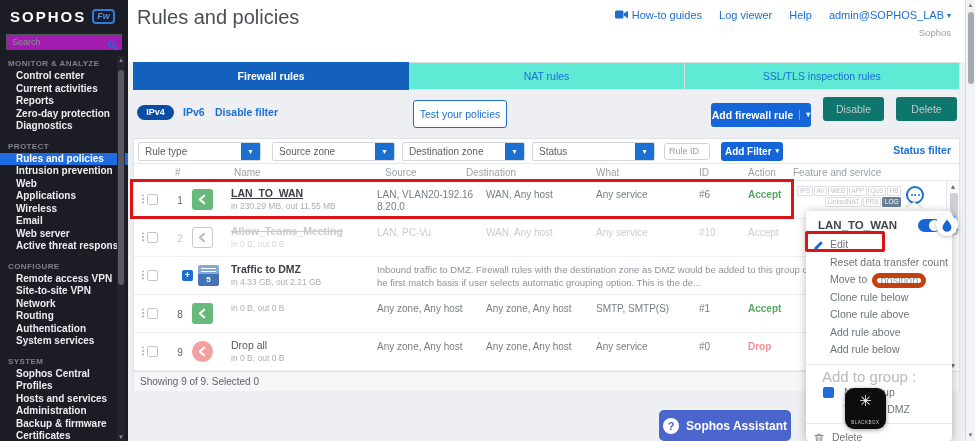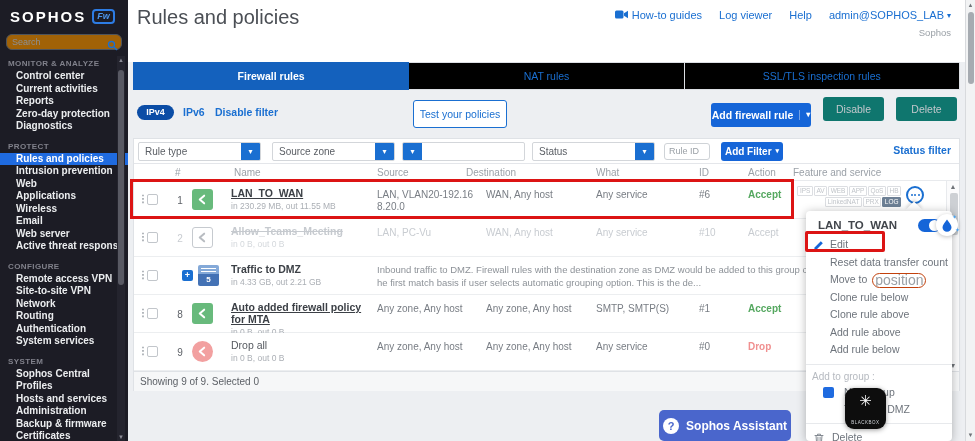--- a/index.html
+++ b/index.html
@@ -5,21 +5,21 @@
   *{margin:0;padding:0;box-sizing:border-box}
   html,body{width:975px;height:441px;overflow:hidden}
   body{font-family:"Liberation Sans",sans-serif;background:#edeff2}
   #root{position:relative;width:975px;height:441px;overflow:hidden;background:#edeff2}
 
   
   #sidebar{position:absolute;left:0;top:0;width:128px;height:441px;background:#1c1c25;z-index:5}
   .logo-row{display:flex;align-items:center;gap:6px;padding:8px 0 0 10px}
   .logo-text{color:#fff;font-size:15px;font-weight:bold;letter-spacing:2px}
   .fw-badge{border:2px solid #2d7ce4;color:#4b95ec;border-radius:4px;font-size:9px;font-weight:bold;font-style:italic;padding:0 3px;height:15px;line-height:11px}
-  .search-box{position:relative;margin:9px 6px 0 6px;height:16px;background:#a16207;border:1px solid #4e545c;border-radius:6px}
+  .search-box{position:relative;margin:9px 6px 0 6px;height:16px;background:#a21caf;border:1px solid #4e545c;border-radius:0}
   .search-box input{position:absolute;left:0;top:0;width:100%;height:100%;background:transparent;border:0;outline:none;color:#cfd3d8;font-size:9px;padding:0 16px 0 5px;font-family:"Liberation Sans",sans-serif}
   .search-box input::placeholder{color:#8b9097}
   .search-icn{position:absolute;right:3px;top:2px}
   #side-nav{}
   .side-section-title{font-size:8px;font-weight:bold;color:#80818b;letter-spacing:.4px;margin:9px 0 2px 8px}
   .side-item{font-size:10px;font-weight:bold;color:#ebedef;height:12.5px;line-height:12.5px;padding-left:16px;white-space:nowrap;cursor:pointer}
   .side-item.active{background:#1f6be0;color:#fff}
   .side-sb{position:absolute;left:117px;top:56px;width:8px;height:385px;background:#24242e}
   .side-sb .arr{position:absolute;left:0;width:8px;font-size:6px;color:#8b8c96;text-align:center;line-height:8px}
   .side-sb .thumb{position:absolute;left:1px;top:14px;width:6px;height:215px;background:#585963;border-radius:3px}
@@ -28,21 +28,21 @@
   #topbar{position:absolute;left:128px;top:0;width:837px;height:62px;background:#fff}
   .page-title{position:absolute;left:9px;top:6px;font-size:20px;color:#4b4f55}
   #top-links{position:absolute;right:14px;top:9px;display:flex;gap:17px;align-items:center;font-size:11px;color:#1a6fd1}
   .top-link{display:flex;align-items:center;gap:4px;cursor:pointer}
   .account{display:flex;align-items:center;gap:3px;color:#1a6fd1;font-size:11px;cursor:pointer}
   .account .car{font-size:8px}
   .brand-subtext{position:absolute;right:14px;top:27px;font-size:9.5px;color:#9aa0a6}
 
   
   #tabs{position:absolute;left:133px;top:62px;width:827px;height:28px;display:flex;z-index:2}
-  .tab{flex:1;display:flex;align-items:center;justify-content:center;font-size:10.5px;color:#1a6fd1;background:#000000;border:1px solid #dcdfe4;cursor:pointer}
+  .tab{flex:1;display:flex;align-items:center;justify-content:center;font-size:10.5px;color:#1a6fd1;background:#5eead4;border:1px solid #dcdfe4;cursor:pointer}
   .tab + .tab{border-left:0}
   .tab.active{background:#1461bd;border-color:#1461bd;color:#fff;font-weight:bold}
 
   
   .ipv4-pill{position:absolute;left:137px;top:105px;width:37px;height:15px;background:#0b4da6;color:#fff;font-size:9px;font-weight:bold;border-radius:8px;text-align:center;line-height:15px;cursor:pointer}
   .ipv6-lbl{position:absolute;left:183px;top:106px;font-size:10.5px;font-weight:bold;color:#1a6fd1;cursor:pointer}
   .disable-filter{position:absolute;left:215px;top:106px;font-size:10.5px;font-weight:bold;color:#1a6fd1;cursor:pointer}
   .test-btn{position:absolute;left:413px;top:100px;width:94px;height:28px;background:#fff;border:1px solid #1a6fd1;border-radius:3px;color:#1a6fd1;font-size:10.5px;display:flex;align-items:center;justify-content:center;cursor:pointer}
   .add-rule-btn{position:absolute;left:711px;top:103px;width:100px;height:24px;background:#1565d8;border-radius:3px;color:#fff;font-size:10.5px;font-weight:bold;display:flex;align-items:center;justify-content:center;gap:6px;cursor:pointer}
   .add-rule-btn .car{font-size:8px;border-left:1px solid rgba(255,255,255,.4);padding-left:6px;line-height:10px}
@@ -57,21 +57,21 @@
   .f-select .f-label{flex:1;font-size:10px;color:#5a5e64;line-height:17px;padding-left:6px}
   .f-select .f-caret{width:19px;background:#1a6fd1;color:#fff;font-size:8px;display:flex;align-items:center;justify-content:center}
   .s0{left:4px}.s1{left:138px}.s2{left:268px}.s3{left:398px}
   .rule-id-input{position:absolute;left:530px;top:3.5px;width:46px;height:17px;border:1px solid #cfd3d7;border-radius:3px;font-size:9px;padding:0 4px;color:#6b7076;outline:none;font-family:"Liberation Sans",sans-serif}
   .rule-id-input::placeholder{color:#9aa0a6}
   .add-filter-btn{position:absolute;left:587px;top:2.5px;width:62px;height:19px;background:#1565d8;border-radius:3px;color:#fff;font-size:10px;font-weight:bold;display:flex;align-items:center;justify-content:center;gap:4px;cursor:pointer}
   .add-filter-btn .car{font-size:7px}
   .reset-filter{position:absolute;right:8px;top:5px;font-size:10.5px;font-weight:bold;color:#1a6fd1;cursor:pointer}
   .thead{position:absolute;left:0;top:25px;width:825px;height:17px;border-bottom:1px solid #e8eaed;background:#fff}
   .th{position:absolute;top:3px;font-size:10px;color:#9ba1a8}
-  .th0{left:41px}.th1{left:100px}.th2{left:243px}.th3{left:332px}.th4{left:462px}.th5{left:565px}.th6{left:614px}.th7{left:659px}
+  .th0{left:41px}.th1{left:100px}.th2{left:251px}.th3{left:332px}.th4{left:462px}.th5{left:565px}.th6{left:614px}.th7{left:659px}
   #rows{position:absolute;left:0;top:42px;width:825px}
   .row{position:relative;height:38px;border-bottom:1px solid #eceef0;background:#fff}
   .drag{position:absolute;left:4px;top:12px;color:#9aa0a6;font-size:10px;font-weight:bold;cursor:grab}
   .cbox{position:absolute;left:13px;top:13px;width:11px;height:11px;border:1.5px solid #c2c6cb;border-radius:2px;background:#fff;cursor:pointer}
   .cell{position:absolute;font-size:10px;color:#787d84}
   .c-num{left:38px;top:14px;width:16px;text-align:center;color:#5d6167}
   .plus-box{position:absolute;left:48px;top:13px;width:11px;height:11px;background:#1a6fd1;border-radius:2px;color:#fff;font-size:9px;font-weight:bold;text-align:center;line-height:11px;cursor:pointer}
   .ricon{position:absolute;left:58px;top:8px;width:21px;height:21px;display:flex;align-items:center;justify-content:center;border-radius:3px}
   .ricon.shifted{left:64px}
   .ricon.chevron-left-green{background:#68ba7c}
@@ -119,24 +119,24 @@
   #menu-caret{position:absolute;left:908px;top:204px;width:12px;height:12px;background:#fff;transform:rotate(45deg);box-shadow:-2px -2px 3px rgba(0,0,0,.12);z-index:49}
   #context-menu{position:absolute;left:806px;top:211px;width:146px;height:230px;background:#fff;border-radius:4px;box-shadow:0 1px 10px rgba(0,0,0,.28);z-index:50}
   .menu-header{padding:8px 12px 5px;font-size:11.5px;font-weight:bold;color:#42464c}
   .menu-toggle{position:absolute;left:112px;top:8px;width:23px;height:13px;border-radius:7px;background:#1565d8;cursor:pointer}
   .menu-toggle .knob{position:absolute;right:1px;top:1px;width:11px;height:11px;background:#fff;border-radius:50%}
   .droplet-btn{position:absolute;left:130px;top:3px;width:22px;height:22px;background:#fff;border-radius:50%;box-shadow:0 1px 4px rgba(0,0,0,.25);display:flex;align-items:center;justify-content:center;z-index:55;cursor:pointer}
   .sparkle{position:absolute;color:#49a3f0;font-size:6px;line-height:6px}
   .sp1{right:1px;top:0}.sp2{right:-2px;bottom:3px}
   .menu-item{position:relative;height:17.5px;line-height:17.5px;padding-left:24px;font-size:10.5px;color:#6e747c;cursor:pointer;white-space:nowrap}
   .menu-item .mi-icn{position:absolute;left:7px;top:3px}
-  .move-input{display:inline-block;vertical-align:middle;margin-left:5px;width:54px;height:15px;border:1px solid #c2410c;border-radius:8px;font-size:14px;color:#8d9298;text-align:center;outline:none;font-family:"Liberation Sans",sans-serif}
+  .move-input{display:inline-block;vertical-align:middle;margin-left:5px;width:54px;height:15px;border:5px solid #c2410c;border-radius:8px;font-size:11px;color:#8d9298;text-align:center;outline:none;font-family:"Liberation Sans",sans-serif}
   .move-input::placeholder{color:#9aa0a6}
   .menu-divider{border-top:1px solid #e7e9ec;margin:5px 0 4px}
-  .group-label{padding-left:6px;font-size:10px;color:#b6bac0;height:15px;line-height:15px}
+  .group-label{padding-left:16px;font-size:15px;color:#b6bac0;height:15px;line-height:15px}
   .group-item{position:relative;height:17px;line-height:17px;padding-left:38px;font-size:10.5px;color:#6e747c;cursor:pointer}
   .group-item .gsq{position:absolute;left:17px;top:3.5px;width:11px;height:11px;background:#1f6be0;border-radius:2px}
   .delete-item{position:relative;height:18px;line-height:18px;padding-left:26px;font-size:10.5px;color:#6e747c;cursor:pointer}
   .delete-item .mi-icn{position:absolute;left:8px;top:3px}
 
   
   #row-highlight{position:absolute;left:130px;top:179px;width:664px;height:40px;border:3px solid #dc1414;z-index:40;pointer-events:none}
   #edit-highlight{position:absolute;left:805px;top:231px;width:80px;height:21px;border:3px solid #dc1414;border-radius:2px;z-index:60;pointer-events:none}
   #blackbox{position:absolute;left:845px;top:388px;width:41px;height:41px;background:#0d0d0d;border-radius:9px;z-index:70;box-shadow:0 1px 5px rgba(0,0,0,.4)}
   #blackbox .star{position:absolute;left:0;right:0;top:4px;text-align:center;color:#fff;font-size:15px}
@@ -253,20 +253,21 @@
       <div class="reset-filter">Status filter</div>
     <div class="f-select s0">
           <div class="f-label">Rule type</div>
           <div class="f-caret">▾</div>
         </div>
         <div class="f-select s1">
           <div class="f-label">Source zone</div>
           <div class="f-caret">▾</div>
         </div>
         <div class="f-select s2">
+          <div class="f-label">Destination zone</div>
           <div class="f-caret">▾</div>
         </div>
         <div class="f-select s3">
           <div class="f-label">Status</div>
           <div class="f-caret">▾</div>
         </div>
       </div>
     <div class="thead">
         <div class="th th0">#</div>
         <div class="th th1">Name</div>
@@ -342,21 +343,21 @@
         </div>
         <div class="row">
           <div class="drag">⋮</div>
           <div class="cbox"></div>
           <div class="cell c-num">8</div>
           <div class="ricon chevron-left-green">
             <svg width="11" height="11" viewBox="0 0 10 10">
               <polyline points="6.5,1.5 2.5,5 6.5,8.5" fill="none" stroke="#ffffff" stroke-width="1.8" stroke-linecap="round" stroke-linejoin="round"></polyline>
             </svg>
           </div>
-          <div class="cell name-wrap"><div class="name link">Auto added firewall policy for MTA</div><div class="traffic">in 0 B, out 0 B</div></div>
+          <div class="cell name-wrap"><div class="traffic">in 0 B, out 0 B</div></div>
           <div class="cell c-source">Any zone, Any host</div>
           <div class="cell c-dest">Any zone, Any host</div>
           <div class="cell c-what">SMTP, SMTP(S)</div>
           <div class="cell c-id">#1</div>
           <div class="cell c-action accept">Accept</div>
         </div>
         <div class="row">
           <div class="drag">⋮</div>
           <div class="cbox"></div>
           <div class="cell c-num">9</div>

